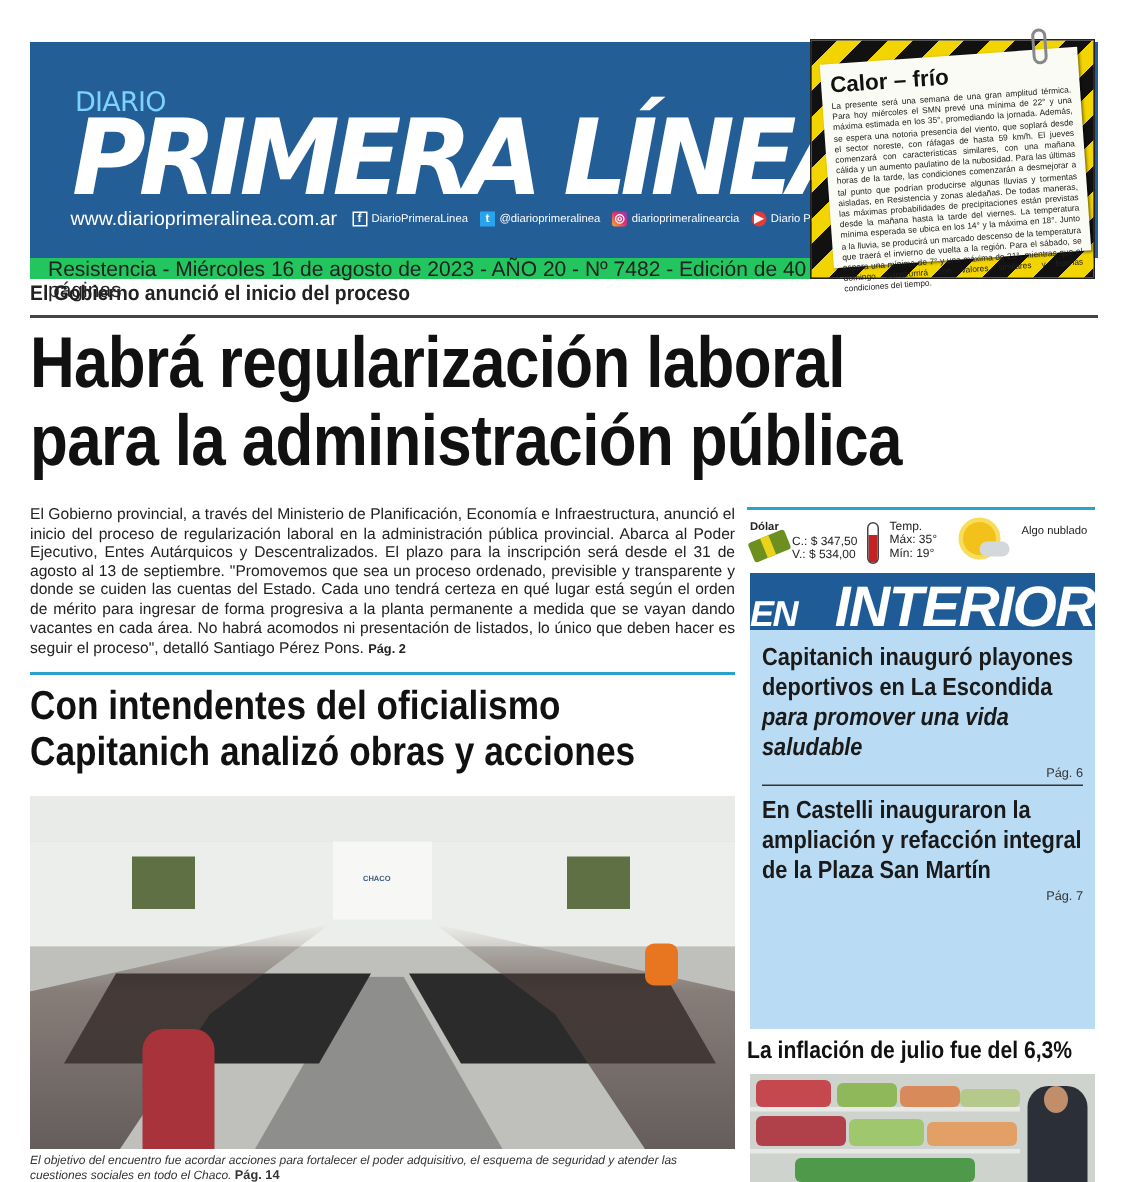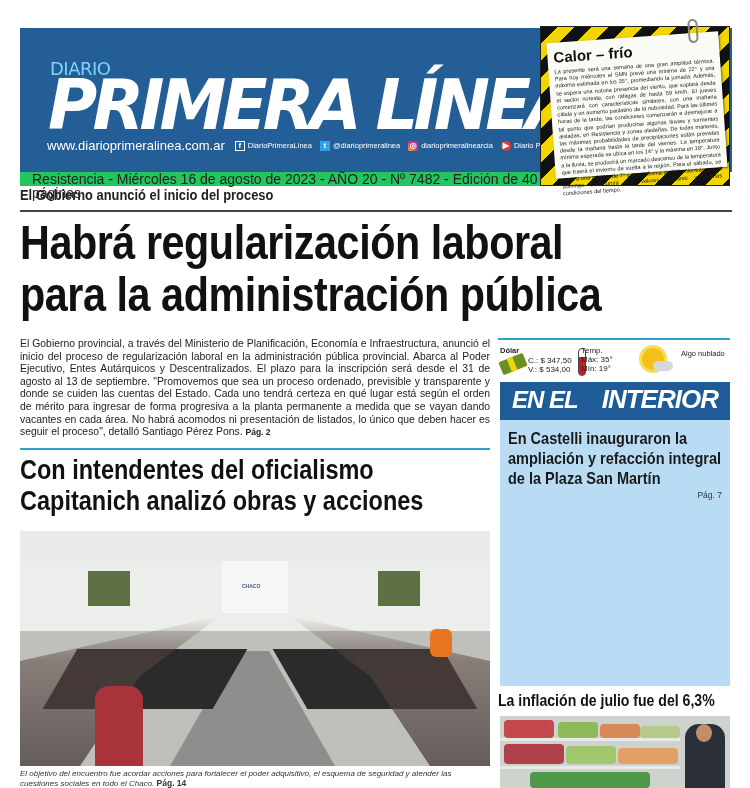--- a/index.html
+++ b/index.html
@@ -60,28 +60,28 @@
 
   
   .rc-rule { position: absolute; left: 498px; top: 338px; width: 232px; height: 2px; background: #2ba2c9; }
   .weather { position: absolute; left: 498px; top: 342px; width: 232px; height: 40px; }
   .w-lbl { position: absolute; font-size: 7.5px; color: #222; }
   .money { position: absolute; left: 2px; top: 15px; width: 26px; height: 14px; background: #6c8f1f; transform: rotate(-22deg); border-radius: 2px; }
   .money::after { content: ""; position: absolute; left: 9px; top: 0; width: 6px; height: 14px; background: #e9d41b; }
   .w-dolar { left: 2px; top: 4px; font-weight: bold; }
   .w-cv { left: 30px; top: 14px; line-height: 9px; font-size: 8px; }
   .thermo { position: absolute; left: 80px; top: 6px; width: 8px; height: 28px; border: 1px solid #444; border-radius: 4px; background: linear-gradient(0deg,#c42222 0 70%, #fff 70%); }
-  .w-temp { left: 83px; top: 4px; line-height: 9px; font-size: 8px; }
+  .w-temp { left: 95px; top: 4px; line-height: 9px; font-size: 8px; }
   .sun { position: absolute; left: 144px; top: 6px; width: 22px; height: 22px; border-radius: 50%; background: #f2c21b; box-shadow: 0 0 0 3px #f7dd5a; }
   .cloud { position: absolute; left: 155px; top: 19px; width: 20px; height: 10px; background: #d5d8db; border-radius: 6px; }
   .w-sky { left: 183px; top: 7px; font-size: 7.5px; }
 
   .interior-head { position: absolute; left: 500px; top: 382px; width: 230px; height: 38px; background: #1f5b97; color: #fff; font-weight: bold; font-style: italic; display: flex; align-items: baseline; justify-content: center; padding-top: 2px; }
   .ih-small { font-size: 24px; margin-right: 24px; letter-spacing: -1px; }
-  .ih-big { font-size: 26px; letter-spacing: -1px; }
+  .ih-big { font-size: 38px; letter-spacing: -1px; }
 
   .interior-box { position: absolute; left: 500px; top: 420px; width: 230px; height: 266px; background: #b9dcf4; padding: 8px 8px 0 8px; }
   .int-item { border-bottom: 1.5px solid #333; margin-bottom: 6px; padding-bottom: 3px; }
   .int-item:last-child { border-bottom: none; }
   .int-title { font-size: 16.5px; line-height: 20px; font-weight: bold; color: #1a1a1a; transform: scaleX(0.88); transform-origin: left top; width: 114%; white-space: normal; }
   .int-title i { font-weight: bold; }
   .int-pag { text-align: right; font-size: 8.5px; color: #333; margin-top: 2px; }
 
   .inflation { position: absolute; left: 498px; top: 692px; font-size: 16px; font-weight: bold; color: #111; transform: scaleX(0.88); transform-origin: left top; white-space: nowrap; }
   .infl-photo { position: absolute; left: 500px; top: 716px; width: 230px; height: 72px; overflow: hidden; background: #cfd3cd; }
@@ -182,20 +182,27 @@
   <div class="w-lbl w-sky">Algo nublado</div>
 </div>
 
 <div class="interior-head">
   <span class="ih-small">EN EL</span>
   <span class="ih-big">INTERIOR</span>
 </div>
 <div class="interior-box">
   <div class="int-item">
     <div class="int-title">
+      <span>Capitanich inauguró playones deportivos en La Escondida</span>
+      <i>para promover una vida saludable</i>
+    </div>
+    <div class="int-pag">Pág. 6</div>
+  </div>
+  <div class="int-item">
+    <div class="int-title">
       <span>En Castelli inauguraron la ampliación y refacción integral de la Plaza San Martín</span>
     </div>
     <div class="int-pag">Pág. 7</div>
   </div>
 </div>
 
 <div class="inflation">La inflación de julio fue del 6,3%</div>
 <div class="infl-photo">
   <div class="ip-shelf" style="top:22px"></div>
   <div class="ip-shelf" style="top:50px"></div>

